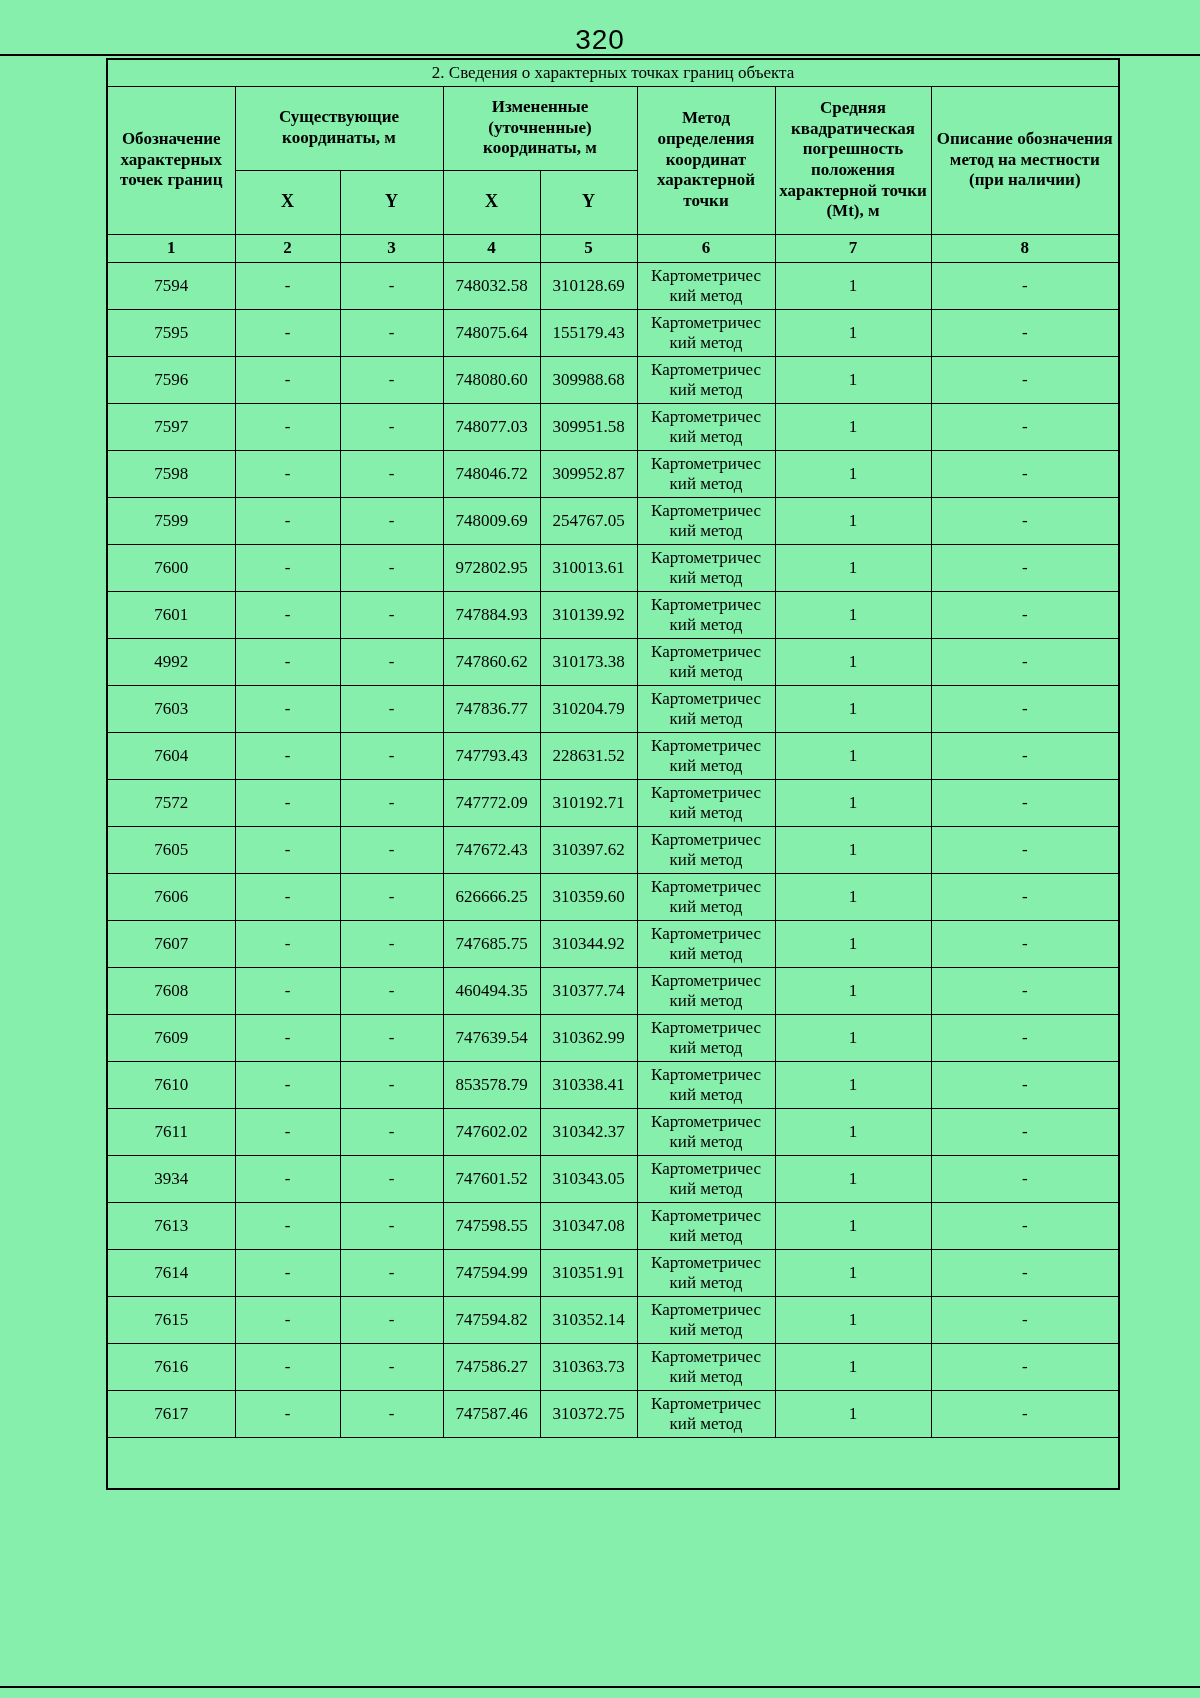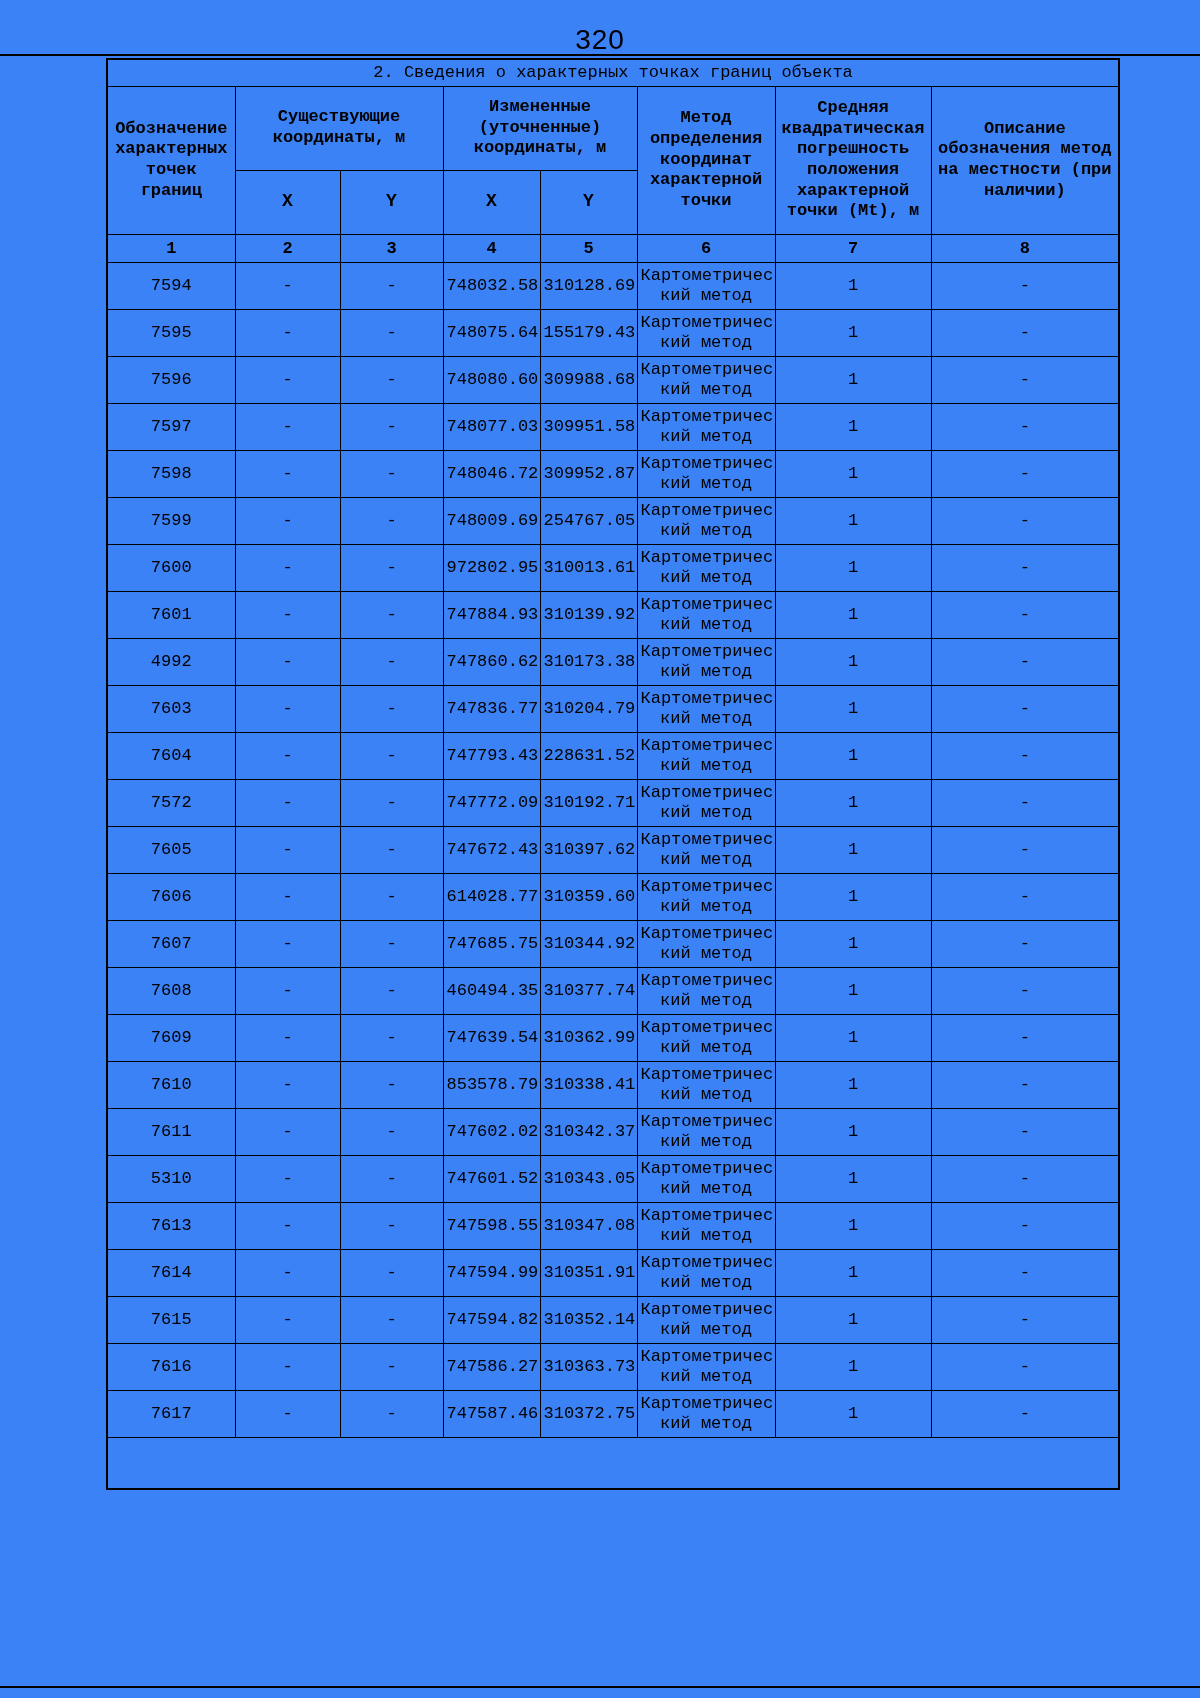--- a/index.html
+++ b/index.html
@@ -2,36 +2,35 @@
 <html><head>
 <meta charset="utf-8">
 <style>
   * { box-sizing: border-box; margin: 0; padding: 0; }
   html, body { background: #ffffff; }
   body {
     width: 1200px; height: 1698px;
     font-family: "Liberation Serif", serif;
     color: #000;
   }
-  .page { position: relative; width: 1200px; height: 1698px; background: #3b82f6; overflow: hidden; }
+  .page { position: relative; width: 1200px; height: 1698px; background: #86efac; overflow: hidden; }
 
   .page-number {
     position: absolute; top: 24px; left: 0; width: 100%;
     text-align: center;
     font-family: "Liberation Sans", sans-serif;
     font-size: 28px; letter-spacing: 1px;
   }
   .top-rule { position: absolute; top: 54px; left: 0; width: 1200px; border-top: 2px solid #000; }
   .bottom-rule { position: absolute; top: 1686px; left: 0; width: 1200px; border-top: 2px solid #000; }
 
   table.points {
     position: absolute; top: 58px; left: 106px; width: 1012px;
     border-collapse: collapse; table-layout: fixed;
     border: 2px solid #000;
-    font-family: Liberation Mono, monospace;
   }
   table.points th, table.points td {
     border: 1px solid #000;
     text-align: center; vertical-align: middle;
     font-size: 17px;
     padding: 1px 3px;
     overflow: hidden;
   }
   td.caption {
     text-align: left; font-size: 17px; font-weight: normal;
@@ -234,21 +233,21 @@
           <td>310397.62</td>
           <td class="method-cell">Картометричес
 кий метод</td>
           <td>1</td>
           <td>-</td>
         </tr>
         <tr>
           <td>7606</td>
           <td>-</td>
           <td>-</td>
-          <td>614028.77</td>
+          <td>626666.25</td>
           <td>310359.60</td>
           <td class="method-cell">Картометричес
 кий метод</td>
           <td>1</td>
           <td>-</td>
         </tr>
         <tr>
           <td>7607</td>
           <td>-</td>
           <td>-</td>
@@ -297,21 +296,21 @@
           <td>-</td>
           <td>-</td>
           <td>747602.02</td>
           <td>310342.37</td>
           <td class="method-cell">Картометричес
 кий метод</td>
           <td>1</td>
           <td>-</td>
         </tr>
         <tr>
-          <td>5310</td>
+          <td>3934</td>
           <td>-</td>
           <td>-</td>
           <td>747601.52</td>
           <td>310343.05</td>
           <td class="method-cell">Картометричес
 кий метод</td>
           <td>1</td>
           <td>-</td>
         </tr>
         <tr>

